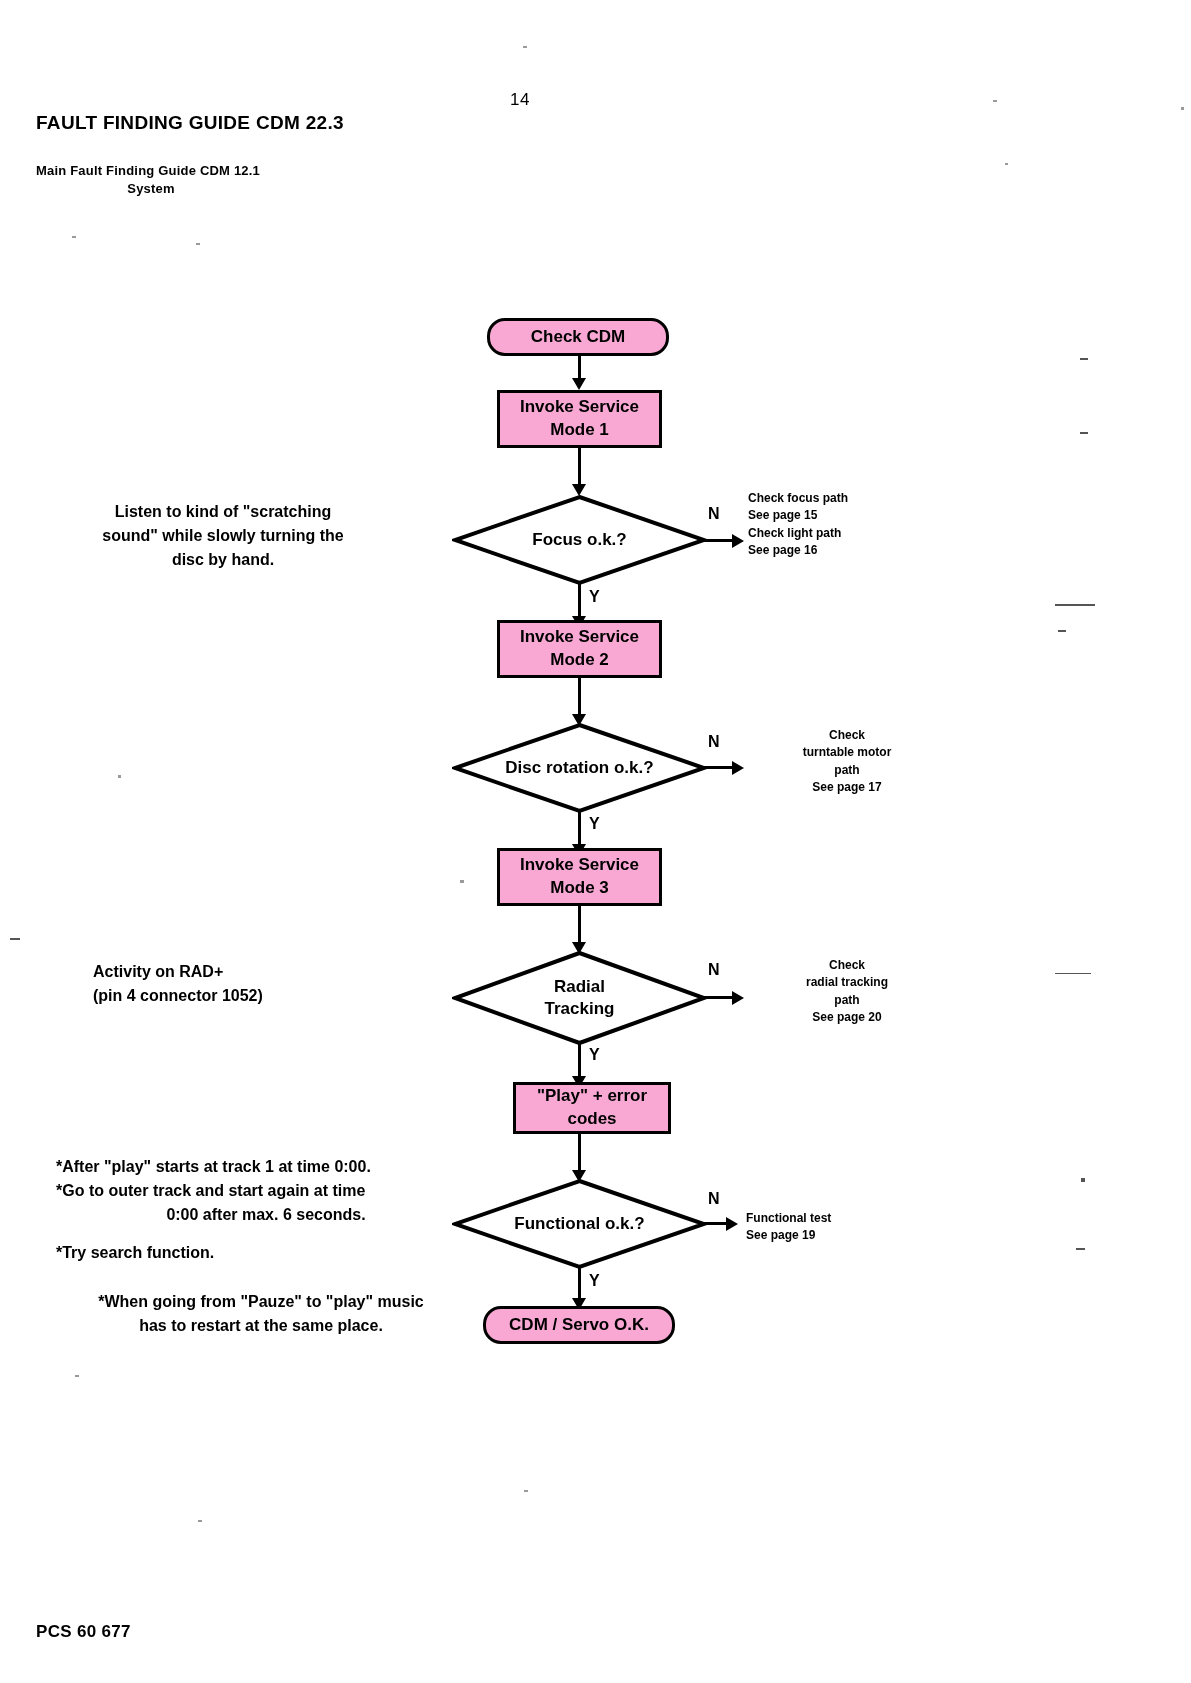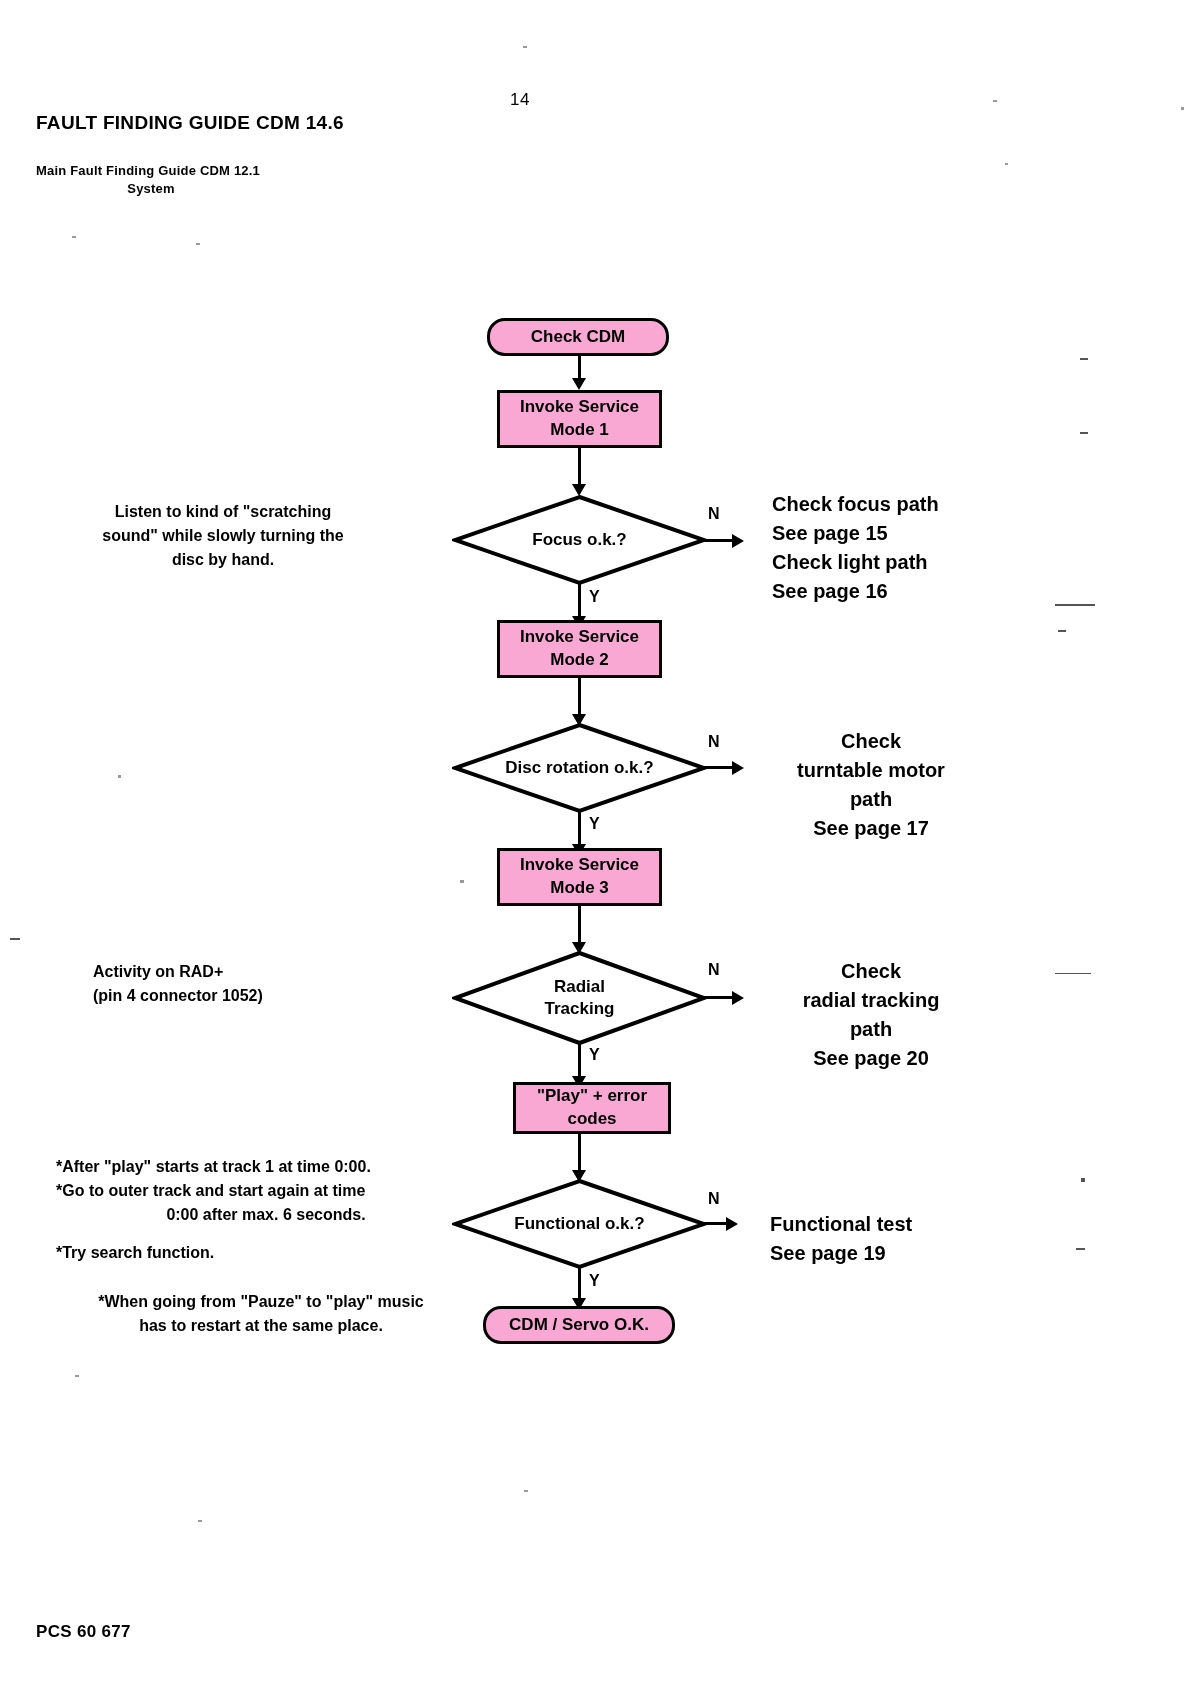--- a/index.html
+++ b/index.html
@@ -149,45 +149,44 @@
     position: absolute;
     font-size: 16px;
     font-weight: bold;
     line-height: 1.5;
   }
   .note.center { text-align: center; }
   .note.left   { text-align: left; }
 
   .outcome {
     position: absolute;
-    font-size: 20px;
+    font-size: 12px;
     font-weight: bold;
     line-height: 1.45;
-    margin-left: 24px;
   }
   .outcome.center { text-align: center; }
   .outcome.left   { text-align: left; }
 
   
   .speck {
     position: absolute;
     background: #9a9a9a;
   }
   .edge-tick {
     position: absolute;
     background: #555;
   }
 </style>
 </head>
 <body>
 
 <div class="page">
 
   <div class="page-number">14</div>
-  <div class="doc-title">FAULT FINDING GUIDE CDM 14.6</div>
+  <div class="doc-title">FAULT FINDING GUIDE CDM 22.3</div>
   <div class="subtitle-1">Main Fault Finding Guide CDM 12.1</div>
   <div class="subtitle-2">System</div>
 
   <div class="node terminator" style="left:487px; top:318px; width:182px; height:38px;">
     <span>Check CDM</span>
   </div>
 
   <div class="v-line" style="left:578px; top:356px; width:3px; height:28px;"></div>
   <div class="arrow-down" style="left:572px; top:378px;"></div>
 

